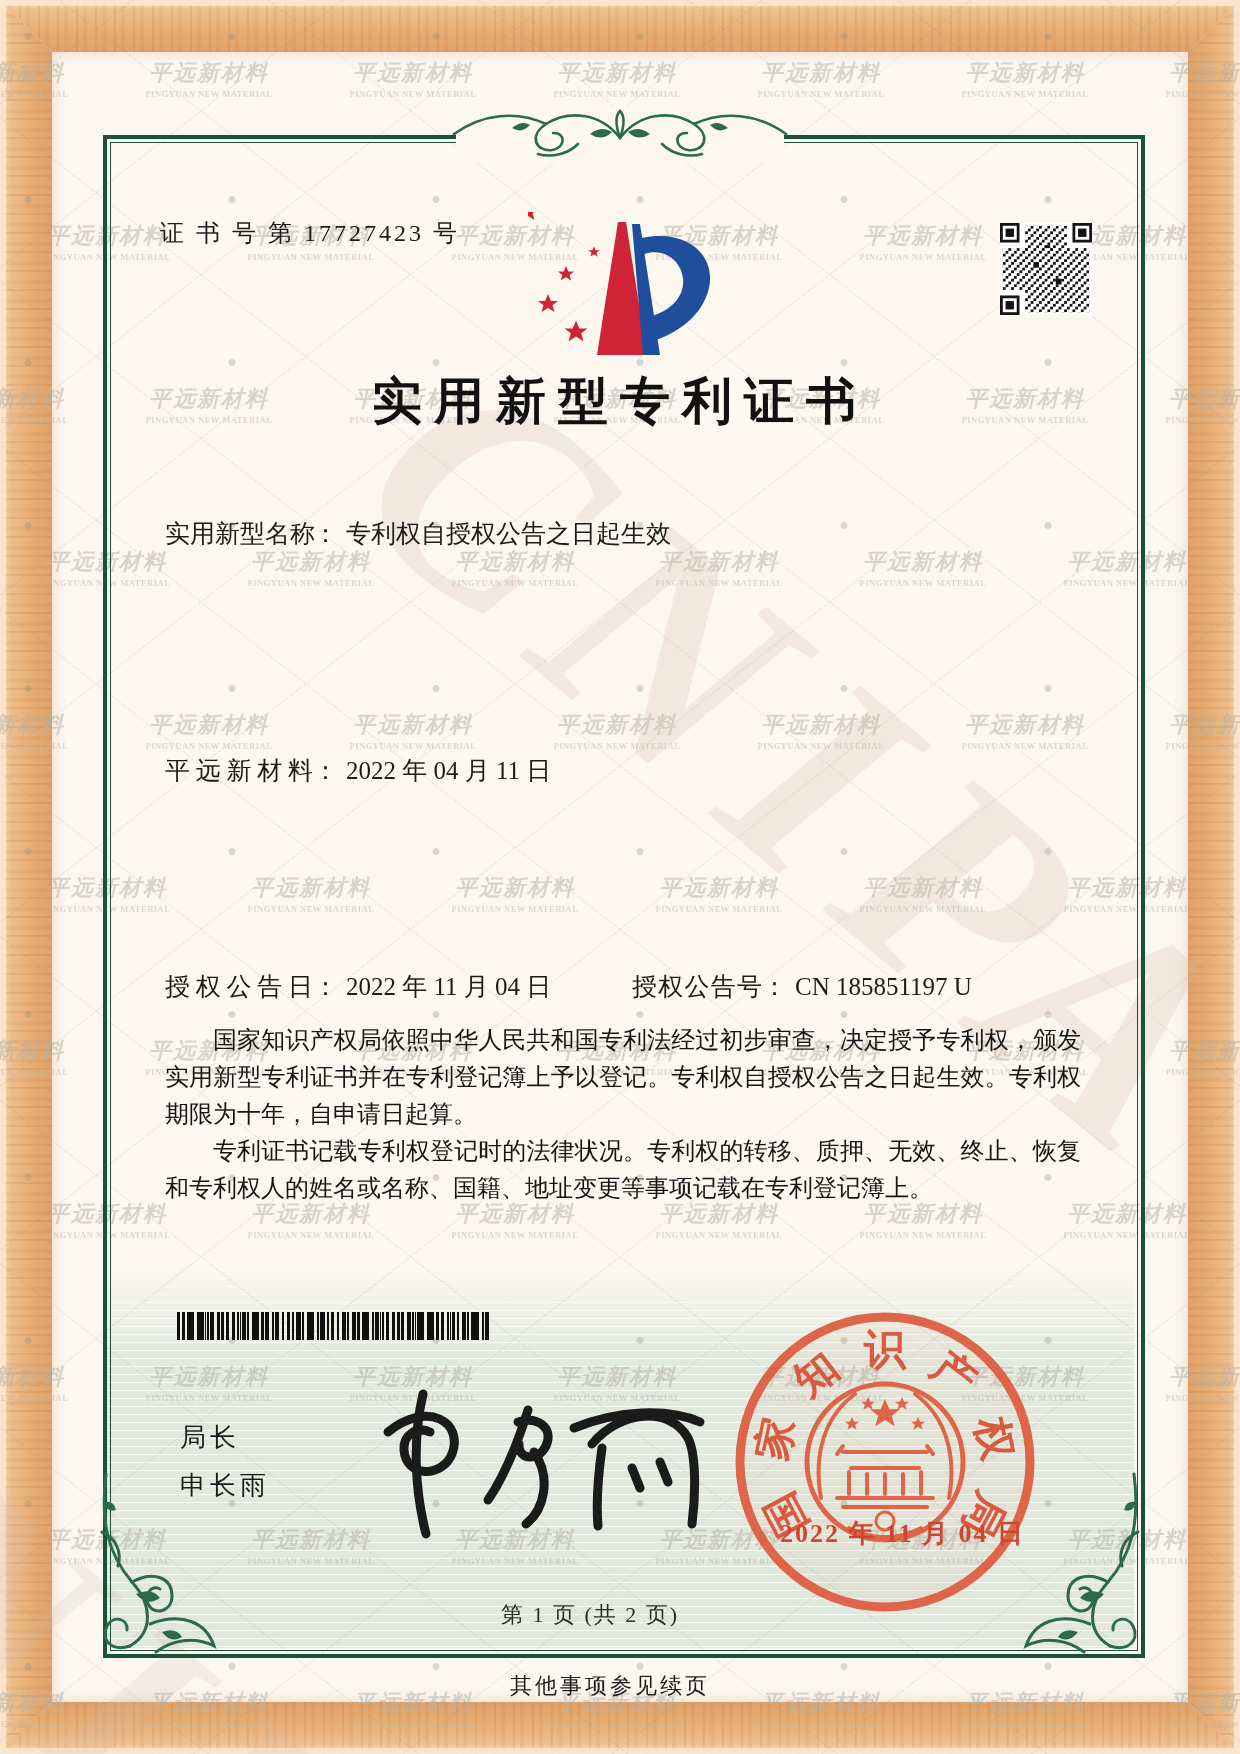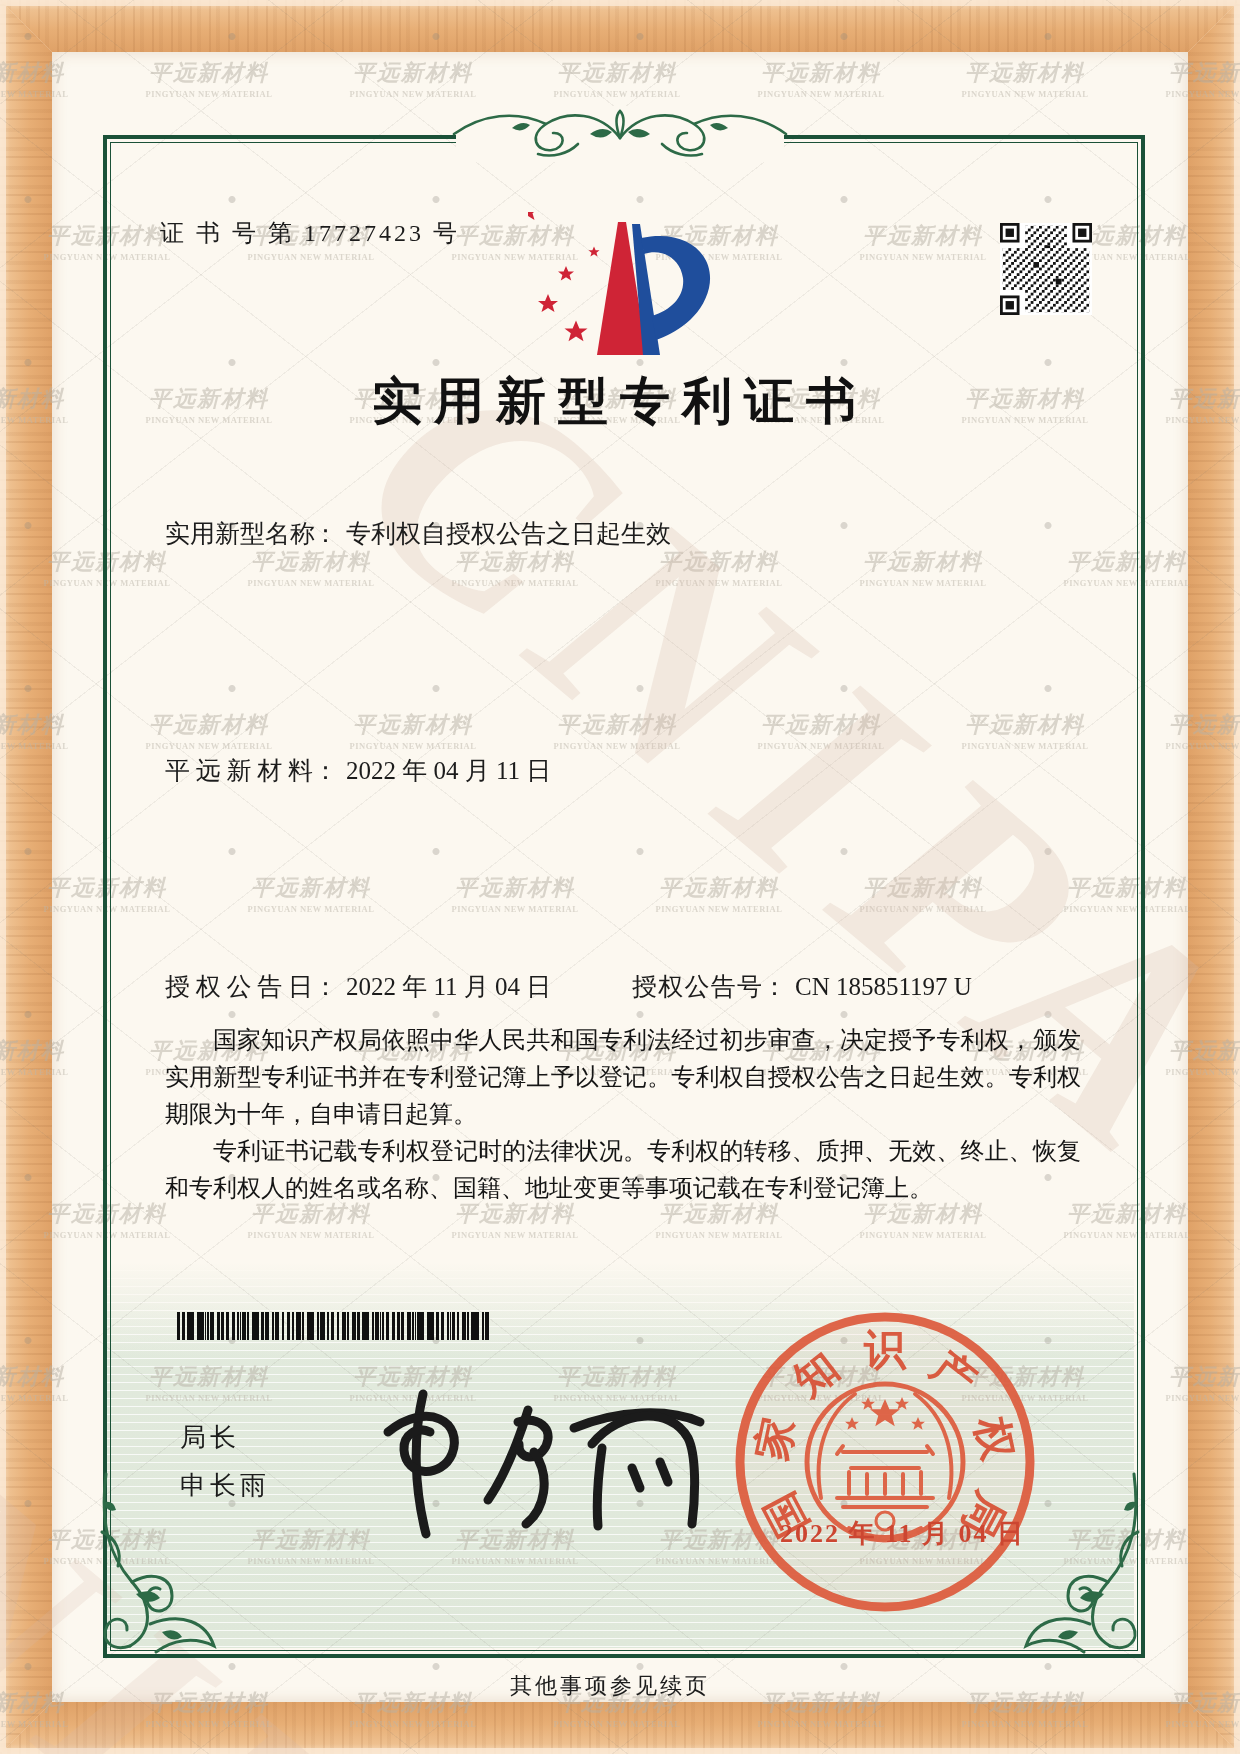--- a/index.html
+++ b/index.html
@@ -560,15 +560,16 @@
     <g fill="#dd5a3c">
       <use href="#st" transform="translate(160,112) scale(1.5)"></use>
       <use href="#st" transform="translate(127,122) scale(0.7)"></use>
       <use href="#st" transform="translate(143,102) scale(0.7)"></use>
       <use href="#st" transform="translate(177,102) scale(0.7)"></use>
       <use href="#st" transform="translate(193,122) scale(0.7)"></use>
     </g>
   </svg>
   <div class="sealdate">2022 年 11 月 04 日</div>
 
+  <div class="txt pageinfo">第 1 页 (共 2 页)</div>
   <div class="txt footnote">其他事项参见续页</div>
 
 </div>
 
 </body></html>

